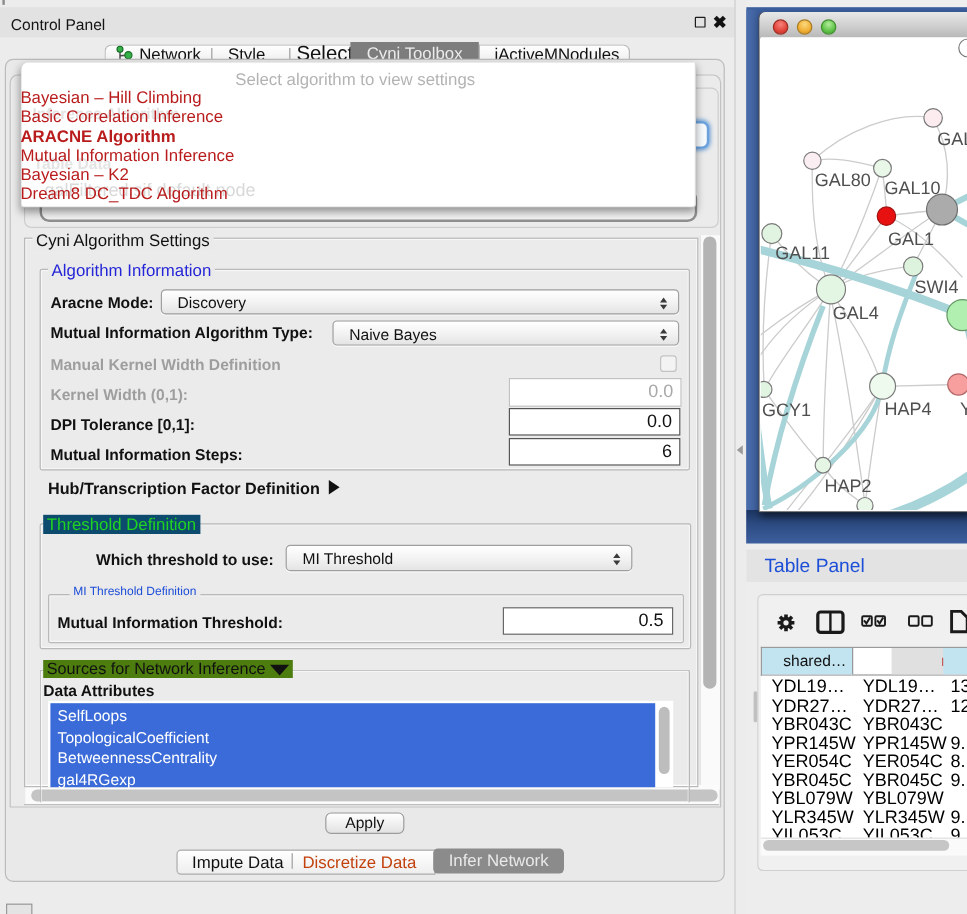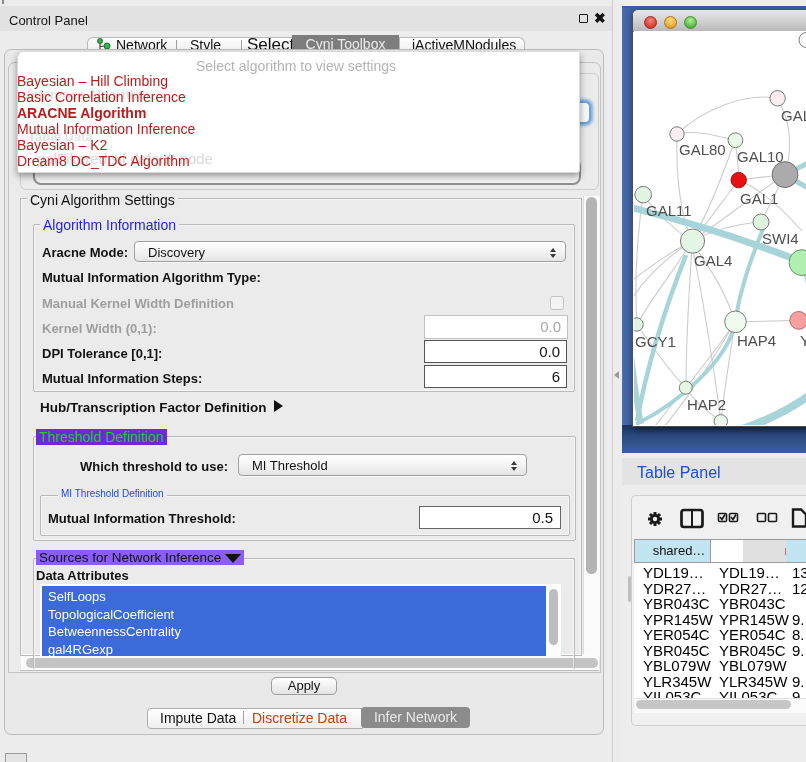--- a/index.html
+++ b/index.html
@@ -63,47 +63,51 @@
 <div class="gtitle" style="left:27px;top:192px;color:#111;background:#eaeaea;font-size:14px">Cyni Algorithm Settings</div>
 
 <div class="group" style="left:33px;top:224px;width:540px;height:166px"></div>
 <div class="gtitle" style="left:40px;top:217px;color:#2424d8;background:#eaeaea;font-size:14px">Algorithm Information</div>
 <div class="lbl" style="left:42px;top:245px">Aracne Mode:</div>
 <div class="combo" style="left:134px;top:241px;width:430px;height:19px">
       <span class="tx">Discovery</span>
       <span class="spin"></span>
     </div>
 <div class="lbl" style="left:42px;top:270px">Mutual Information Algorithm Type:</div>
+<div class="combo" style="left:277px;top:267px;width:287px;height:19px">
+      <span class="tx">Naive Bayes</span>
+      <span class="spin"></span>
+    </div>
 <div class="lbl dis" style="left:42px;top:296px">Manual Kernel Width Definition</div>
 <div class="abs" style="left:550px;top:296px;width:12px;height:12px;border:1px solid #c3c3c3;border-radius:3px;background:#f3f3f3"></div>
 <div class="lbl dis" style="left:42px;top:321px">Kernel Width (0,1):</div>
 <div class="field" style="left:424px;top:315px;width:136px;height:22px;border:1px solid #c2c2c2;color:#a8a8a8;padding-right:6px;line-height:22px;font-size:15px">0.0</div>
 <div class="lbl" style="left:42px;top:346px">DPI Tolerance [0,1]:</div>
 <div class="field" style="left:424px;top:340px;width:135px;height:21px;border:1.5px solid #555;padding-right:6px;line-height:21px;font-size:15px">0.0</div>
 <div class="lbl" style="left:42px;top:371px">Mutual Information Steps:</div>
 <div class="field" style="left:424px;top:365px;width:135px;height:21px;border:1.5px solid #555;padding-right:6px;line-height:21px;font-size:15px">6</div>
 
 <div class="lbl" style="left:40px;top:400px;font-size:13.5px">Hub/Transcription Factor Definition</div>
 <div class="abs" style="left:274px;top:400px;width:0;height:0;border-top:6px solid transparent;border-bottom:6px solid transparent;border-left:9px solid #111"></div>
 
 <div class="group" style="left:33px;top:436px;width:541px;height:103px"></div>
-<div class="gtitle" style="left:36px;top:429px;color:#21d421;background:#6d28d9;font-size:14px">Threshold Definition</div>
+<div class="gtitle" style="left:36px;top:429px;color:#21d421;background:#0c4a6e;font-size:14px">Threshold Definition</div>
 <div class="lbl" style="left:80px;top:459px">Which threshold to use:</div>
 <div class="combo" style="left:238px;top:454px;width:287px;height:20px">
       <span class="tx">MI Threshold</span>
       <span class="spin"></span>
     </div>
 
 <div class="group" style="left:40px;top:495px;width:528px;height:39px"></div>
 <div class="gtitle" style="left:58px;top:488px;color:#1d4ed8;background:#eaeaea;font-size:10px">MI Threshold Definition</div>
 <div class="lbl" style="left:48px;top:511px">Mutual Information Threshold:</div>
 <div class="field" style="left:419px;top:506px;width:133px;height:21px;border:1.5px solid #666;padding-right:7px;line-height:21px;font-size:15px">0.5</div>
 
 <div class="group" style="left:33px;top:558px;width:540px;height:110px;border-bottom:none"></div>
-<div class="gtitle" style="left:36px;top:550px;color:#111;background:#8b5cf6;font-size:13.5px">Sources for Network Inference <span style="display:inline-block;width:0;height:0;border-left:8px solid transparent;border-right:8px solid transparent;border-top:9px solid #111;vertical-align:-1px"></span></div>
+<div class="gtitle" style="left:36px;top:550px;color:#111;background:#4d7c0f;font-size:13.5px">Sources for Network Inference <span style="display:inline-block;width:0;height:0;border-left:8px solid transparent;border-right:8px solid transparent;border-top:9px solid #111;vertical-align:-1px"></span></div>
 <div class="lbl" style="left:36px;top:568px">Data Attributes</div>
 
 <div class="abs" style="left:40px;top:584px;width:521px;height:72px;background:#fff"></div>
 <div class="abs" style="left:42px;top:586px;width:504px;height:70px;background:#3a6bd8"></div>
 <div class="abs" style="left:48px;top:588px;font-size:13px;color:#fff;line-height:17.5px">SelfLoops<br>TopologicalCoefficient<br>BetweennessCentrality<br>gal4RGexp</div>
 <div class="abs" style="left:549px;top:589px;width:9px;height:56px;background:#bdbdbd;border-radius:5px"></div>
 
 <div class="abs" style="left:271px;top:677px;width:64px;height:16px;border:1px solid #9d9d9d;border-radius:5px;background:linear-gradient(#ffffff,#e2e2e2);font-size:13px;color:#111;text-align:center;line-height:16px">Apply</div>
 
 <div class="abs" style="left:147px;top:708px;width:214px;height:19px;background:linear-gradient(#ffffff,#eeeeee);border:1px solid #adadad;border-radius:4px 0 0 4px"></div>

